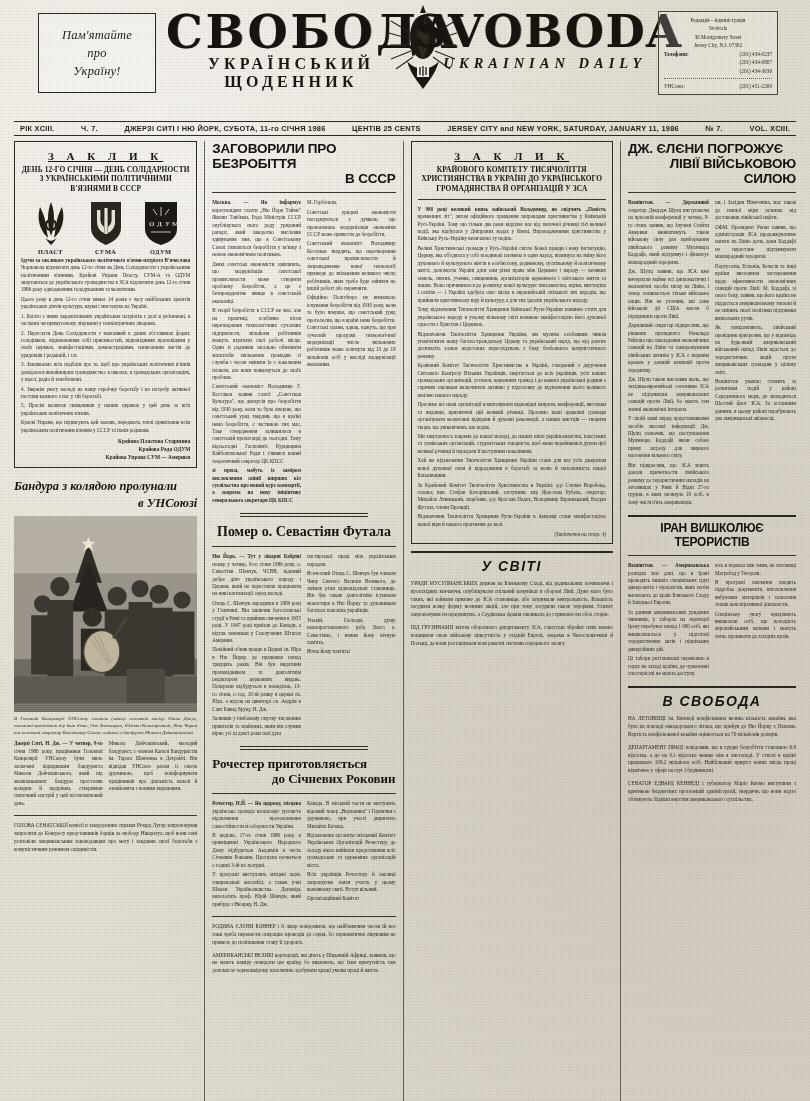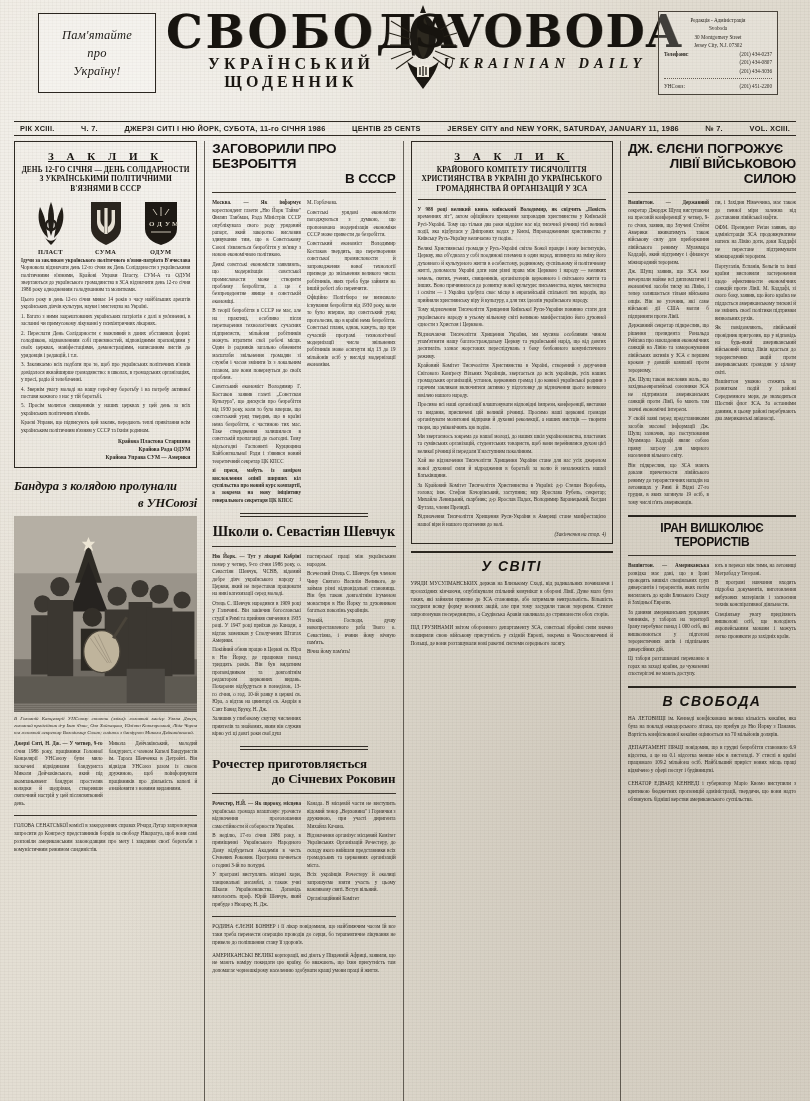--- a/index.html
+++ b/index.html
@@ -391,21 +391,21 @@
         </div>
         <div>
           <p class="t">М. Горбачова.</p>
           <p class="t">Совєтські урядові економісти погоджуються з думкою, що пропонована модернізація економіки СССР може привести до безробіття.</p>
           <p class="t">Совєтський економіст Володимир Костаков твердить, що перетворення совєтської промисловости й запровадження нової технології призведе до звільнення великого числа робітників, яких треба буде зайняти на іншій роботі або перевчити.</p>
           <p class="t">Офіційно Політбюро не визнавало існування безробіття від 1930 року, коли то було вперше, що совєтський уряд проголосив, що в країні нема безробіття. Совєтські плани, однак, кажуть, що при сучасній програмі технологічної модернізації число звільнених робітників може осягнути від 13 до 19 мільйонів осіб у висліді модернізації економіки.</p>
         </div>
       </div>
 
       <hr class="dblrule">
-      <div class="hl-serif">Школи о. Севастіян Шевчук</div>
+      <div class="hl-serif">Помер о. Севастіян Футала</div>
       <hr class="thinrule">
 
       <div class="body-2">
         <div>
           <p class="t lead">Ню Йорк. — Тут у лікарні Кабріні помер у четвер, 9-го січня 1986 року, о. Севастіян Шевчук, ЧСВВ, відомий добре діяч українського народу і Церкви, який не переставав працювати на ниві катехизації серед молоді.</p>
           <p class="t">Отець С. Шевчук народився в 1909 році у Галичині. Він закінчив богословські студії в Римі та прийняв свячення в 1935 році. У 1947 році приїхав до Канади, а відтак замешкав у Сполучених Штатах Америки.</p>
           <p class="t">Покійний обняв працю в Церкві св. Юра в Ню Йорку, де працював понад тридцять років. Він був видатним проповідником та довголітнім редактором церковних видань. Похорони відбудуться в понеділок, 13-го січня, о год. 10-ій ранку в церкві св. Юра, а відтак на цвинтарі св. Андрія в Савт Бавнд Бруку, Н. Дж.</p>
           <p class="t">Залишив у глибокому смутку численних приятелів та знайомих, яким він служив вірно усі ці довгі роки свої душ</p>
         </div>
         <div>

